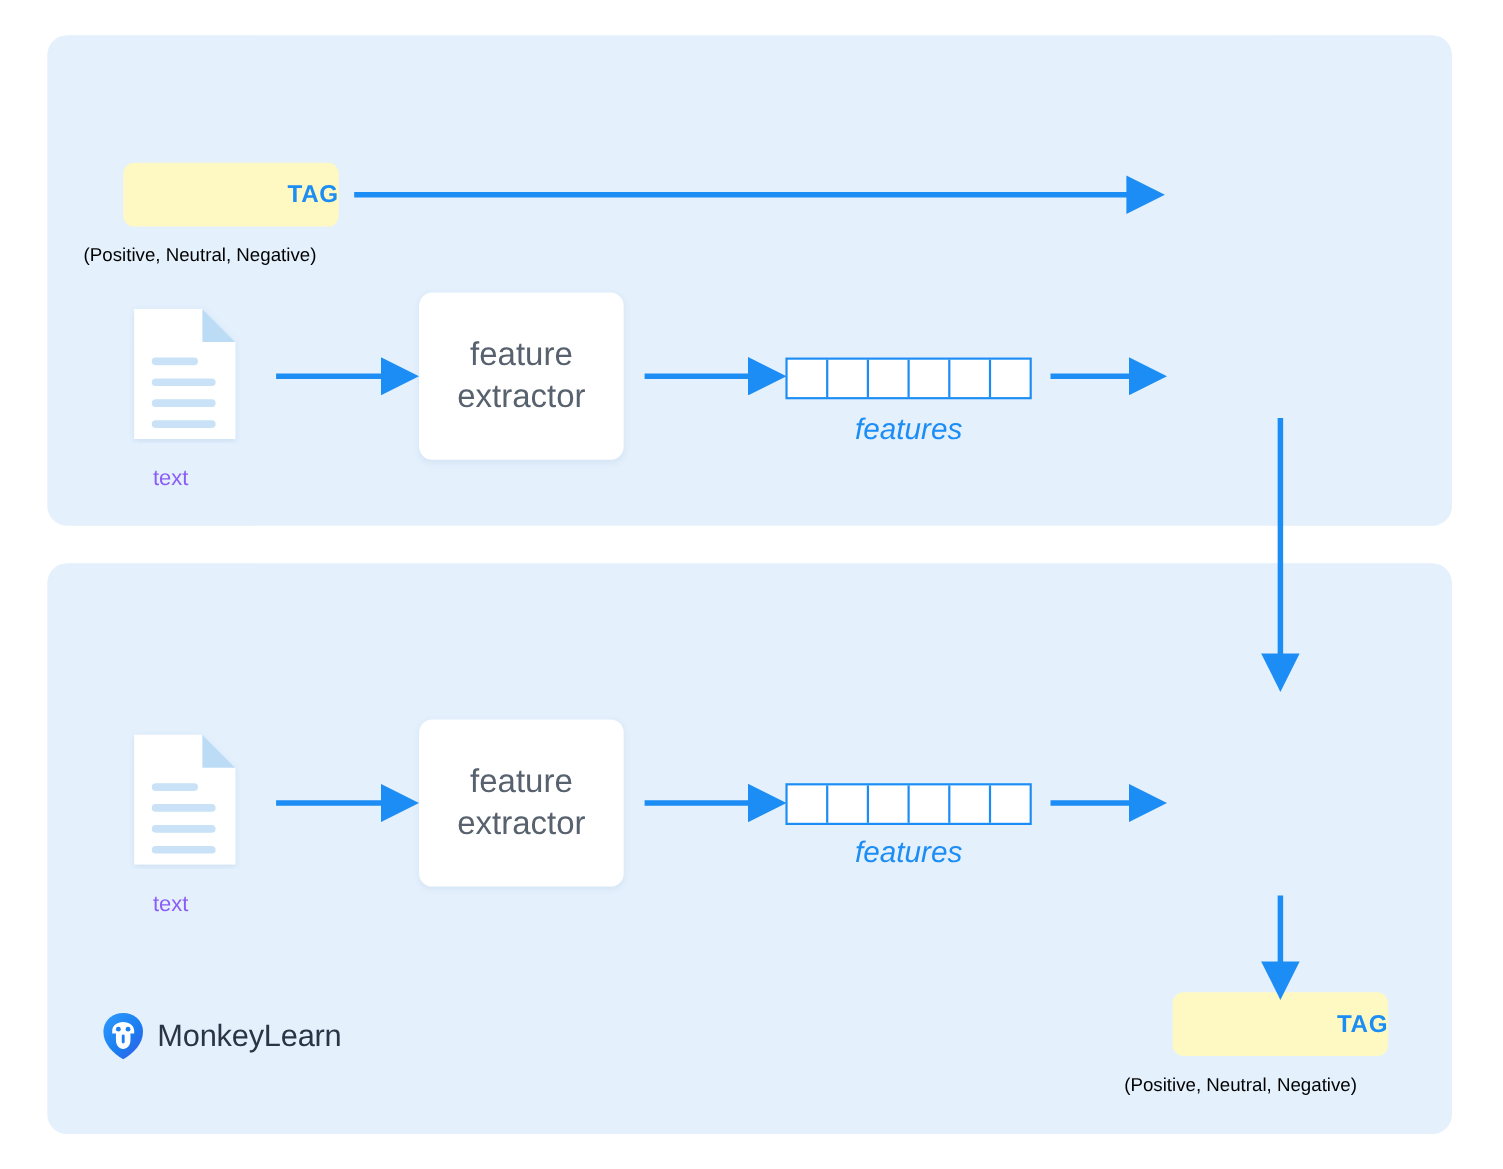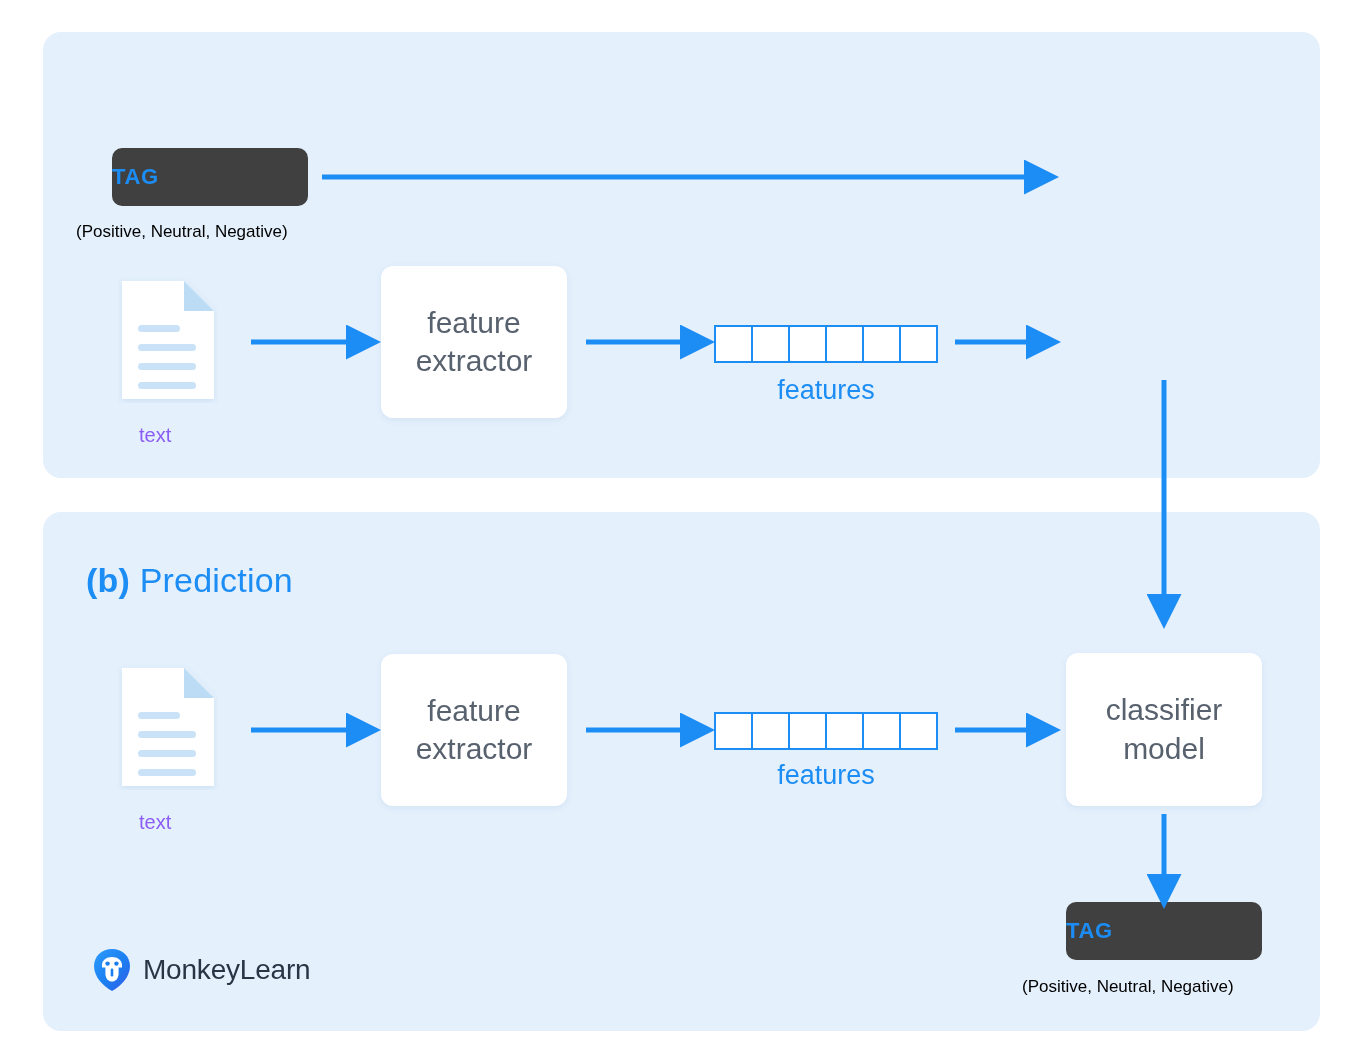--- a/index.html
+++ b/index.html
@@ -49,29 +49,29 @@
   }
   .panel-title .idx {
     font-weight: 700;
   }
   #title-training { left: 86px; top: 64px; }
   #title-prediction { left: 86px; top: 561px; }
 
   
   .tag-chip {
     position: absolute;
-    background: #404040;
+    background: #fef9c3;
     border-radius: 10px;
     color: #1c8df4;
     font-size: 22px;
     font-weight: 700;
     letter-spacing: 0.6px;
     display: flex;
     align-items: center;
-    justify-content: flex-start;
+    justify-content: flex-end;
   }
   #tag-train {
     left: 112px;
     top: 148px;
     width: 196px;
     height: 58px;
   }
   #tag-predict {
     left: 1066px;
     top: 902px;
@@ -153,32 +153,33 @@
   }
   .feat-cells .cell:last-child { border-right: none; }
 
   .feat-label {
     position: absolute;
     color: #1c8df4;
     font-size: 27px;
     white-space: nowrap;
     text-align: center;
     width: 224px;
+    font-style: italic;
   }
   #feat-label-train { left: 714px; top: 375px; }
   #feat-label-predict { left: 714px; top: 760px; }
 
   
   .arrow { position: absolute; }
 
   
   #logo-wrap {
     position: absolute;
     left: 93px;
-    top: 948px;
+    top: 920px;
     display: flex;
     align-items: center;
     gap: 12px;
   }
   #logo-text {
     color: #2b3445;
     font-size: 28px;
     font-weight: 400;
     letter-spacing: -0.2px;
     white-space: nowrap;
@@ -229,24 +230,20 @@
       <div class="cell"></div>
       <div class="cell"></div>
       <div class="cell"></div>
     </div>
   </div>
   <div class="feat-label" id="feat-label-train">features</div>
 
 
   <div class="panel" id="panel-prediction"></div>
 
-  <div class="panel-title" id="title-prediction">
-    <span class="idx">(b)</span> 
-    <span>Prediction</span>
-  </div>
 
   <div class="doc-wrap" id="doc-predict">
     <svg width="100" height="126" viewBox="0 0 100 126">
       <path d="M4 4 H66 L96 34 V122 H4 Z" fill="#ffffff" filter="url(#ds1)"></path>
       <path d="M66 4 L96 34 H66 Z" fill="#bcdcf6"></path>
       <rect x="20" y="48" width="42" height="7" rx="3.5" fill="#c9e2f8"></rect>
       <rect x="20" y="67" width="58" height="7" rx="3.5" fill="#c9e2f8"></rect>
       <rect x="20" y="86" width="58" height="7" rx="3.5" fill="#c9e2f8"></rect>
       <rect x="20" y="105" width="58" height="7" rx="3.5" fill="#c9e2f8"></rect>
     </svg>
@@ -265,26 +262,20 @@
       <div class="cell"></div>
       <div class="cell"></div>
       <div class="cell"></div>
       <div class="cell"></div>
       <div class="cell"></div>
       <div class="cell"></div>
     </div>
   </div>
   <div class="feat-label" id="feat-label-predict">features</div>
 
-  <div class="proc-box" id="box-classifier">
-    <div>
-      <span>classifier</span><br>
-      <span>model</span>
-    </div>
-  </div>
 
   <div class="tag-chip" id="tag-predict">
     <span>TAG</span>
   </div>
   <div class="tag-caption" id="tag-caption-predict">(Positive, Neutral, Negative)</div>
 
   <svg class="arrow" style="left:0; top:0;" width="1366" height="1063">
     <defs>
       <marker id="ah" markerWidth="7" markerHeight="7" refX="1.2" refY="3.5" orient="auto" markerUnits="strokeWidth">
         <path d="M0,0 L7,3.5 L0,7 Z" fill="#1c8df4"></path>

